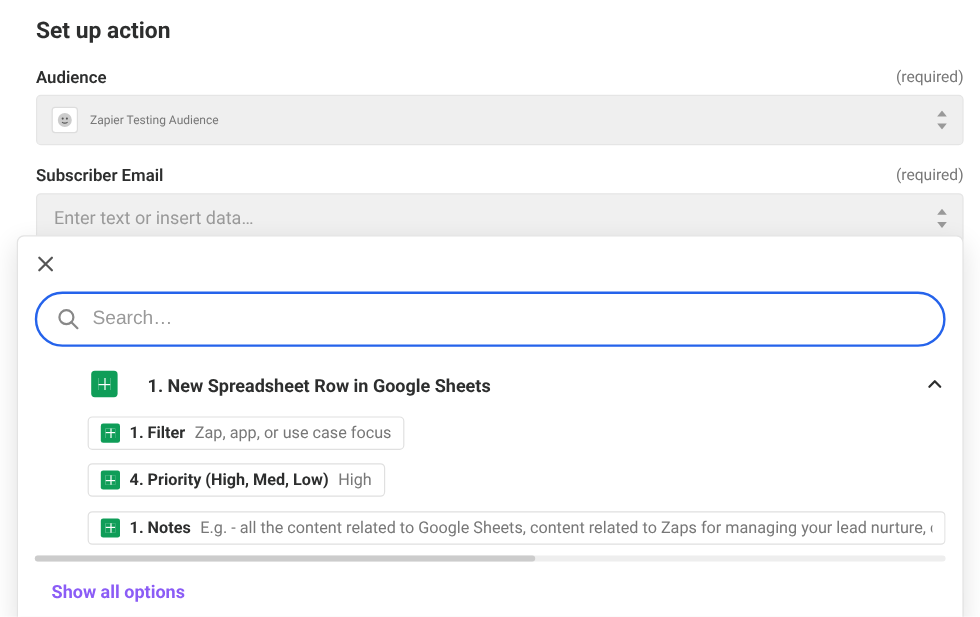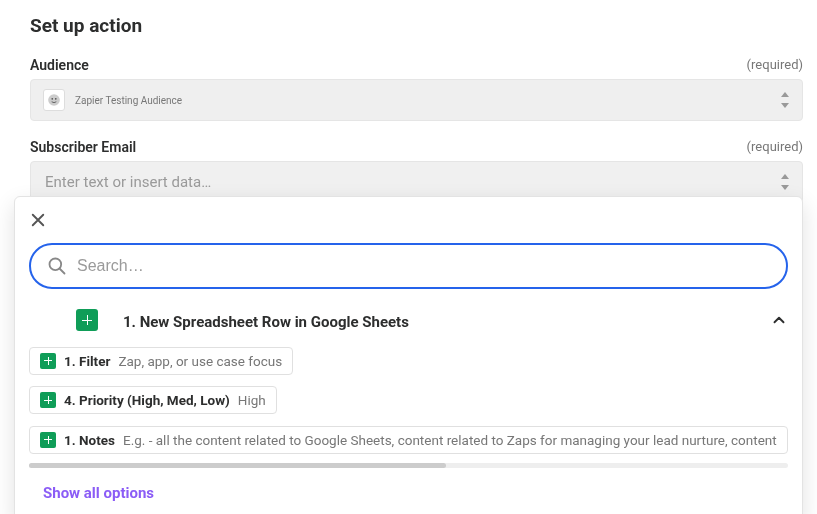--- a/index.html
+++ b/index.html
@@ -216,20 +216,21 @@
   }
   .scroll-area {
     max-height: 114px;
     overflow-x: hidden;
     overflow-y: hidden;
     position: relative;
   }
   .chip-row {
     margin-bottom: 10px;
     white-space: nowrap;
+    margin-left: 44px;
   }
   .chip {
     display: inline-flex;
     align-items: center;
     gap: 8px;
     border: 1px solid #e0e0e0;
     border-radius: 4px;
     padding: 5px 10px;
     font-size: 13.5px;
     background: #fff;

